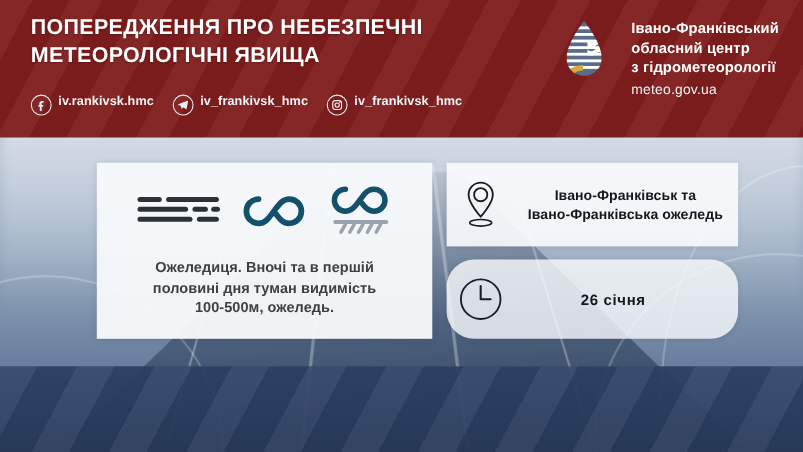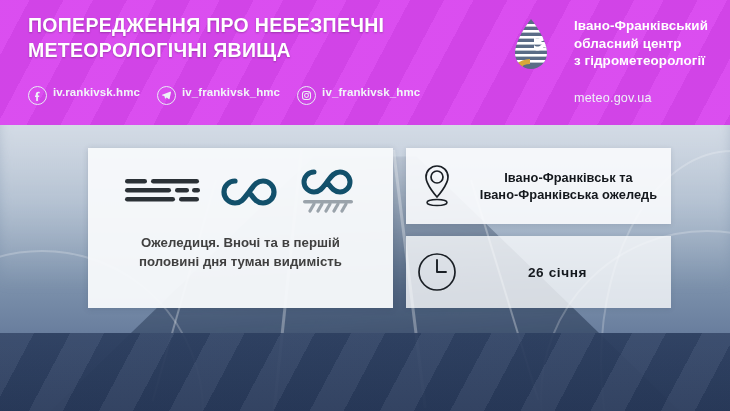--- a/index.html
+++ b/index.html
@@ -33,21 +33,21 @@
   }
   .bg .haze{
     position:absolute;left:0;right:0;top:24%;height:46%;
     background:linear-gradient(180deg,rgba(226,232,240,.75),rgba(226,232,240,0));
     filter:blur(6px);
   }
 
   
   .header{
     position:absolute;left:0;top:0;width:730px;height:125px;
-    background:#d946ef;overflow:hidden;
+    background:#7f1d1d;overflow:hidden;
   }
   .header .stripes{
     position:absolute;inset:0;
     background:repeating-linear-gradient(118deg,
       rgba(255,255,255,.045) 0px,rgba(255,255,255,.045) 26px,
       rgba(0,0,0,.035) 26px,rgba(0,0,0,.035) 56px);
   }
   .header-inner{position:relative;height:100%;}
 
   .title{
@@ -64,21 +64,21 @@
     width:17px;height:17px;border:1.4px solid #e8edf4;border-radius:50%;
     display:flex;align-items:center;justify-content:center;flex:none;
   }
   .soc .ring svg{display:block;}
   .soc .handle{color:#f2f5f9;font-size:11.5px;font-weight:bold;letter-spacing:.1px;white-space:nowrap;}
 
   
   .logo{position:absolute;right:22px;top:17px;display:flex;align-items:flex-start;gap:22px;}
   .logo .mark{width:42px;height:62px;flex:none;}
   .logo .words{color:#fff;font-size:13.4px;font-weight:bold;line-height:17.5px;letter-spacing:.1px;}
-  .logo .site{display:block;font-size:12.6px;font-weight:normal;margin-top:20px;color:#eef2f7;letter-spacing:.2px;}
+  .logo .site{display:block;font-size:12.6px;font-weight:normal;margin-top:3px;color:#eef2f7;letter-spacing:.2px;}
 
   
   .card-main{
     position:absolute;left:88px;top:148px;width:305px;height:160px;
     background:rgba(247,249,251,.96);
     box-shadow:0 1px 6px rgba(40,55,80,.18);
   }
   .icons{display:flex;align-items:center;justify-content:center;gap:17px;height:82px;padding-top:4px;}
   .icon-box{position:relative;display:flex;align-items:center;justify-content:center;}
   .warn-text{
@@ -91,20 +91,21 @@
     position:absolute;left:406px;top:148px;width:265px;height:76px;
     background:rgba(250,251,253,.90);
     display:flex;align-items:center;gap:6px;
     box-shadow:0 1px 5px rgba(40,55,80,.14);
   }
   .card-date{
     position:absolute;left:406px;top:236px;width:265px;height:72px;
     background:rgba(250,251,253,.80);
     display:flex;align-items:center;gap:6px;
     box-shadow:0 1px 5px rgba(40,55,80,.12);
+    border-radius:25px;
   }
   .card-loc .ico,.card-date .ico{width:62px;display:flex;align-items:center;justify-content:center;flex:none;}
   .loc-text{
     flex:1;text-align:center;color:#14181d;font-size:12.8px;font-weight:bold;line-height:17px;
     padding-right:8px;letter-spacing:.05px;
   }
   .date-text{
     flex:1;text-align:center;color:#14181d;font-size:13.6px;font-weight:bold;letter-spacing:.6px;
     padding-right:30px;
   }
@@ -258,20 +259,21 @@
             <line x1="49" y1="38" x2="45" y2="45"></line>
           </g>
         </svg>
       </span>
 
     </div>
 
     <div class="warn-text">
       <span>Ожеледиця. Вночі та в першій</span><br>
       <span>половині дня туман видимість</span><br>
+      <span>100-500м, ожеледь.</span>
     </div>
 
   </div>
 
   <div class="card-loc">
     <span class="ico">
       <svg width="34" height="46" viewBox="0 0 34 46">
         <path d="M17 3a11 11 0 0 0-11 11c0 8 11 20 11 20s11-12 11-20A11 11 0 0 0 17 3z" fill="none" stroke="#1a1f25" stroke-width="1.7"></path>
         <circle cx="17" cy="14" r="6" fill="none" stroke="#1a1f25" stroke-width="1.7"></circle>
         <ellipse cx="17" cy="39.5" rx="10" ry="3" fill="none" stroke="#1a1f25" stroke-width="1.5"></ellipse>

